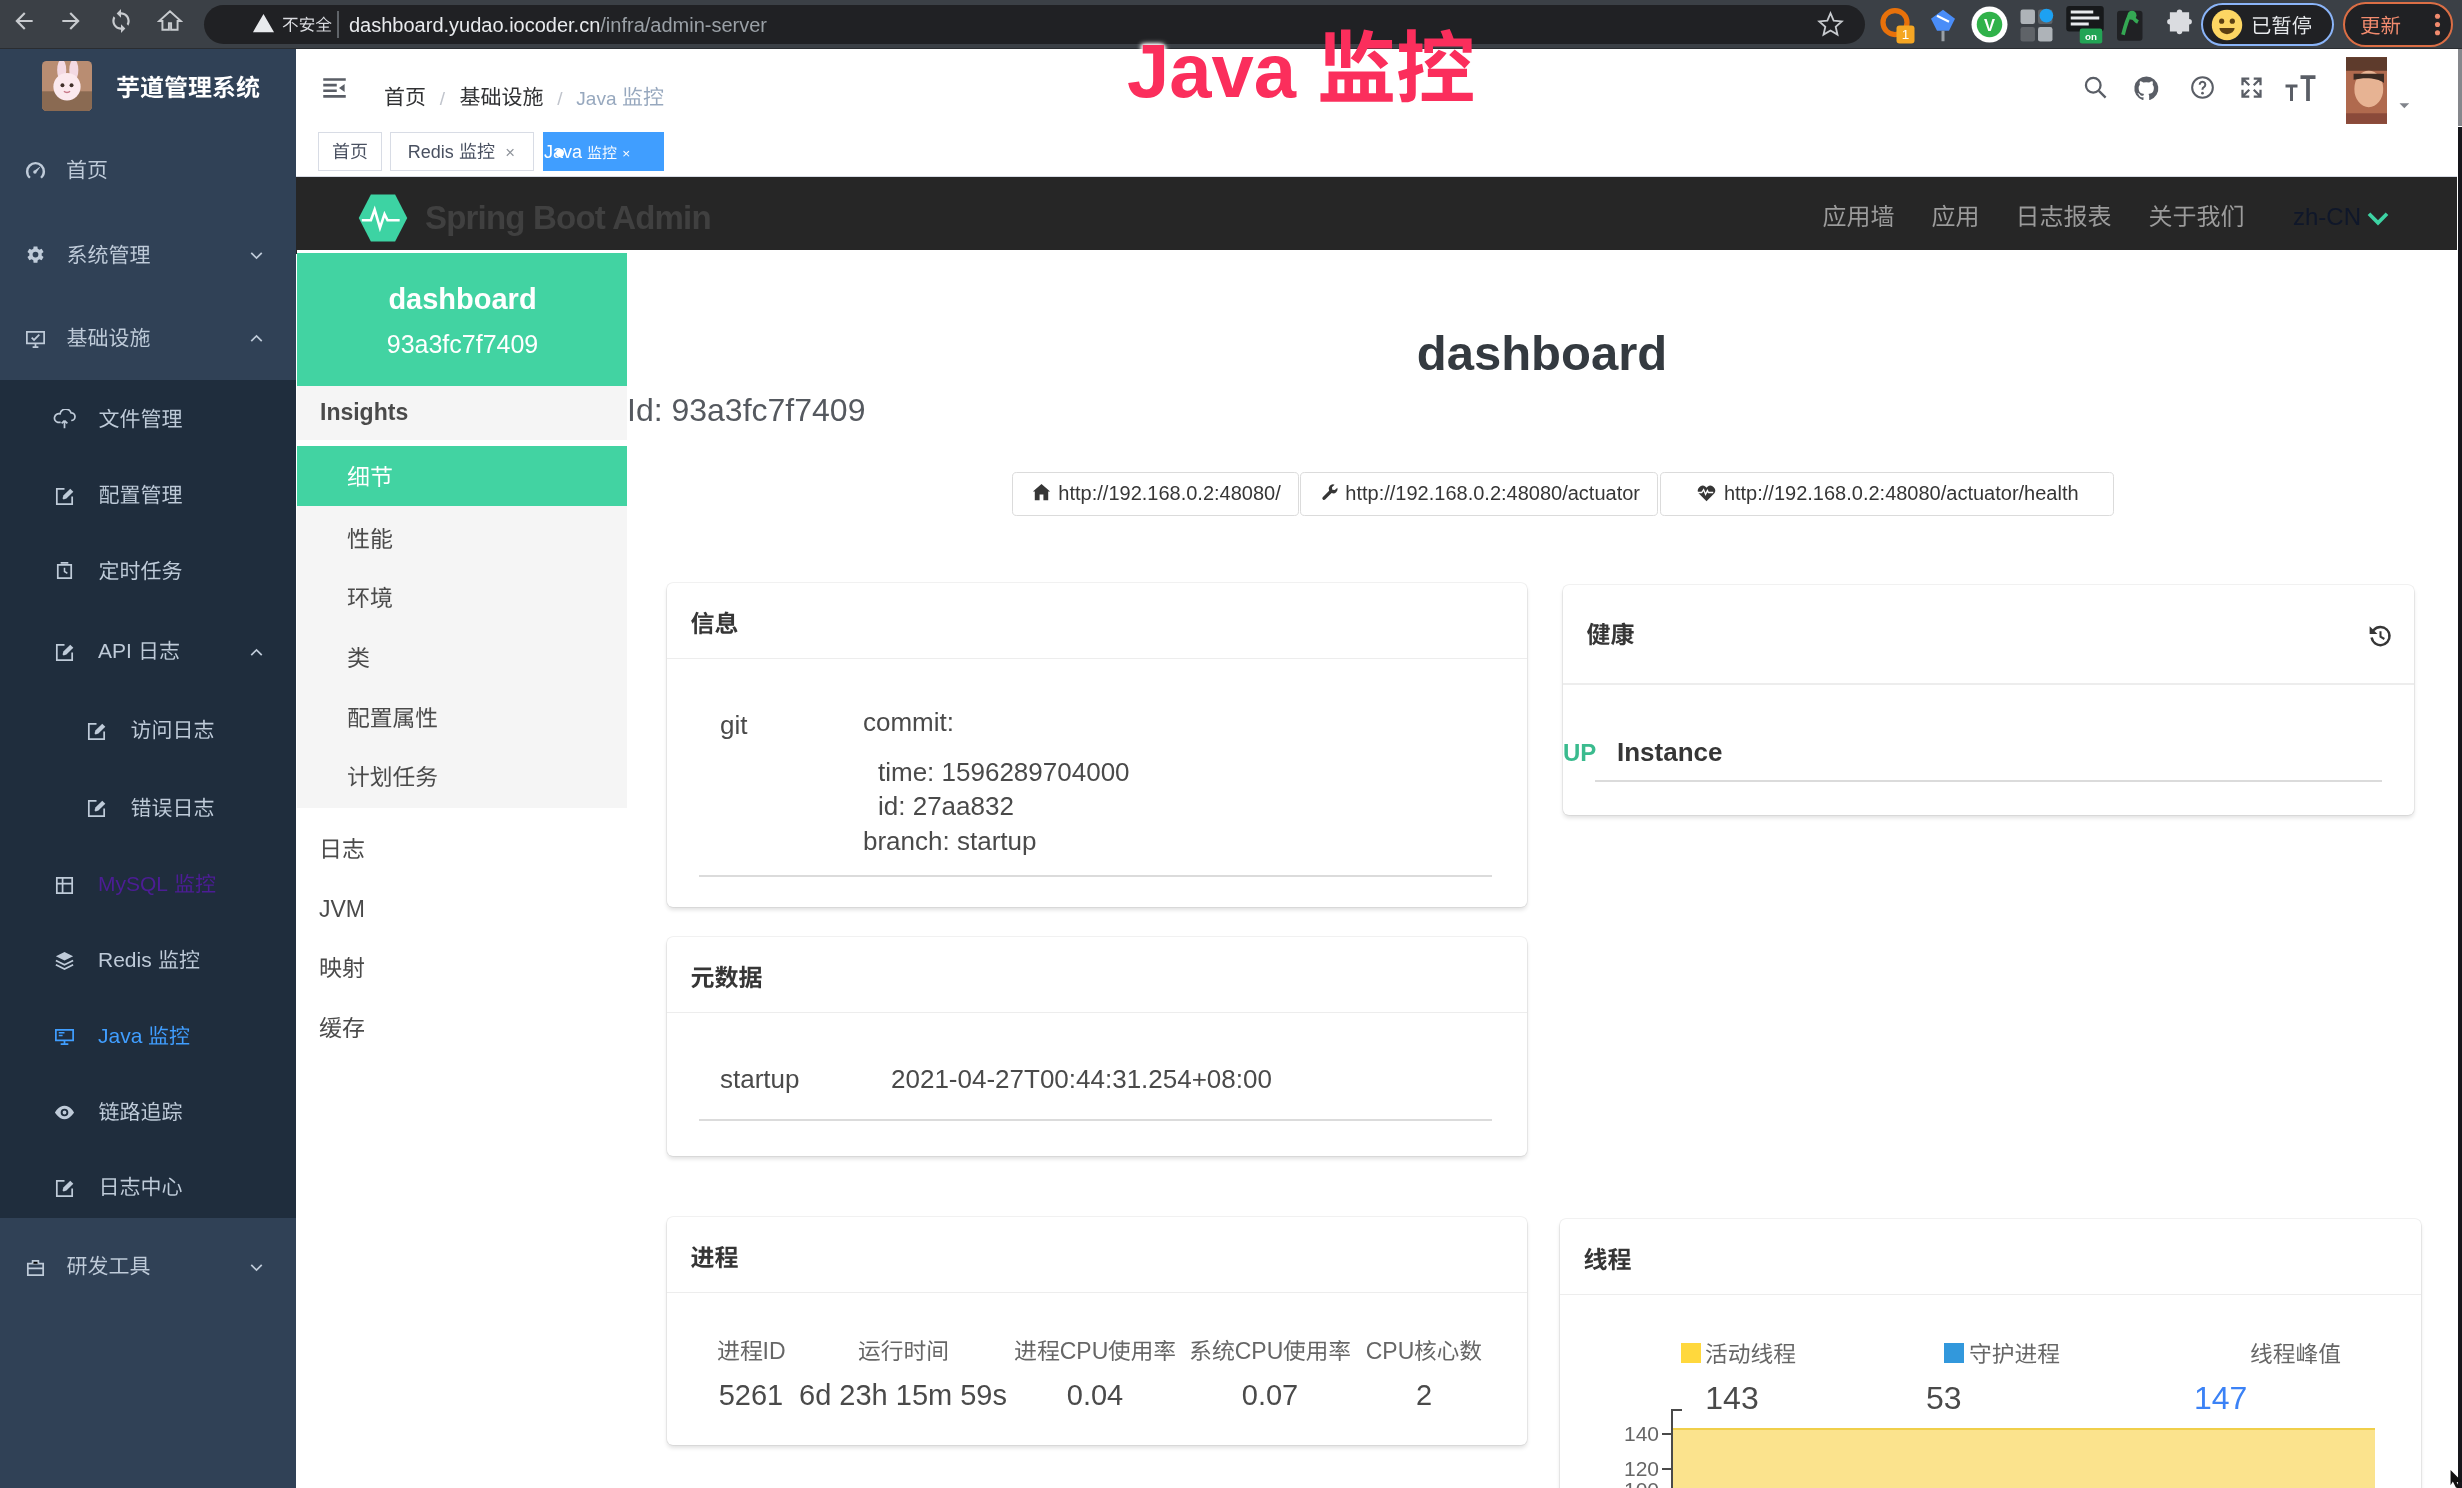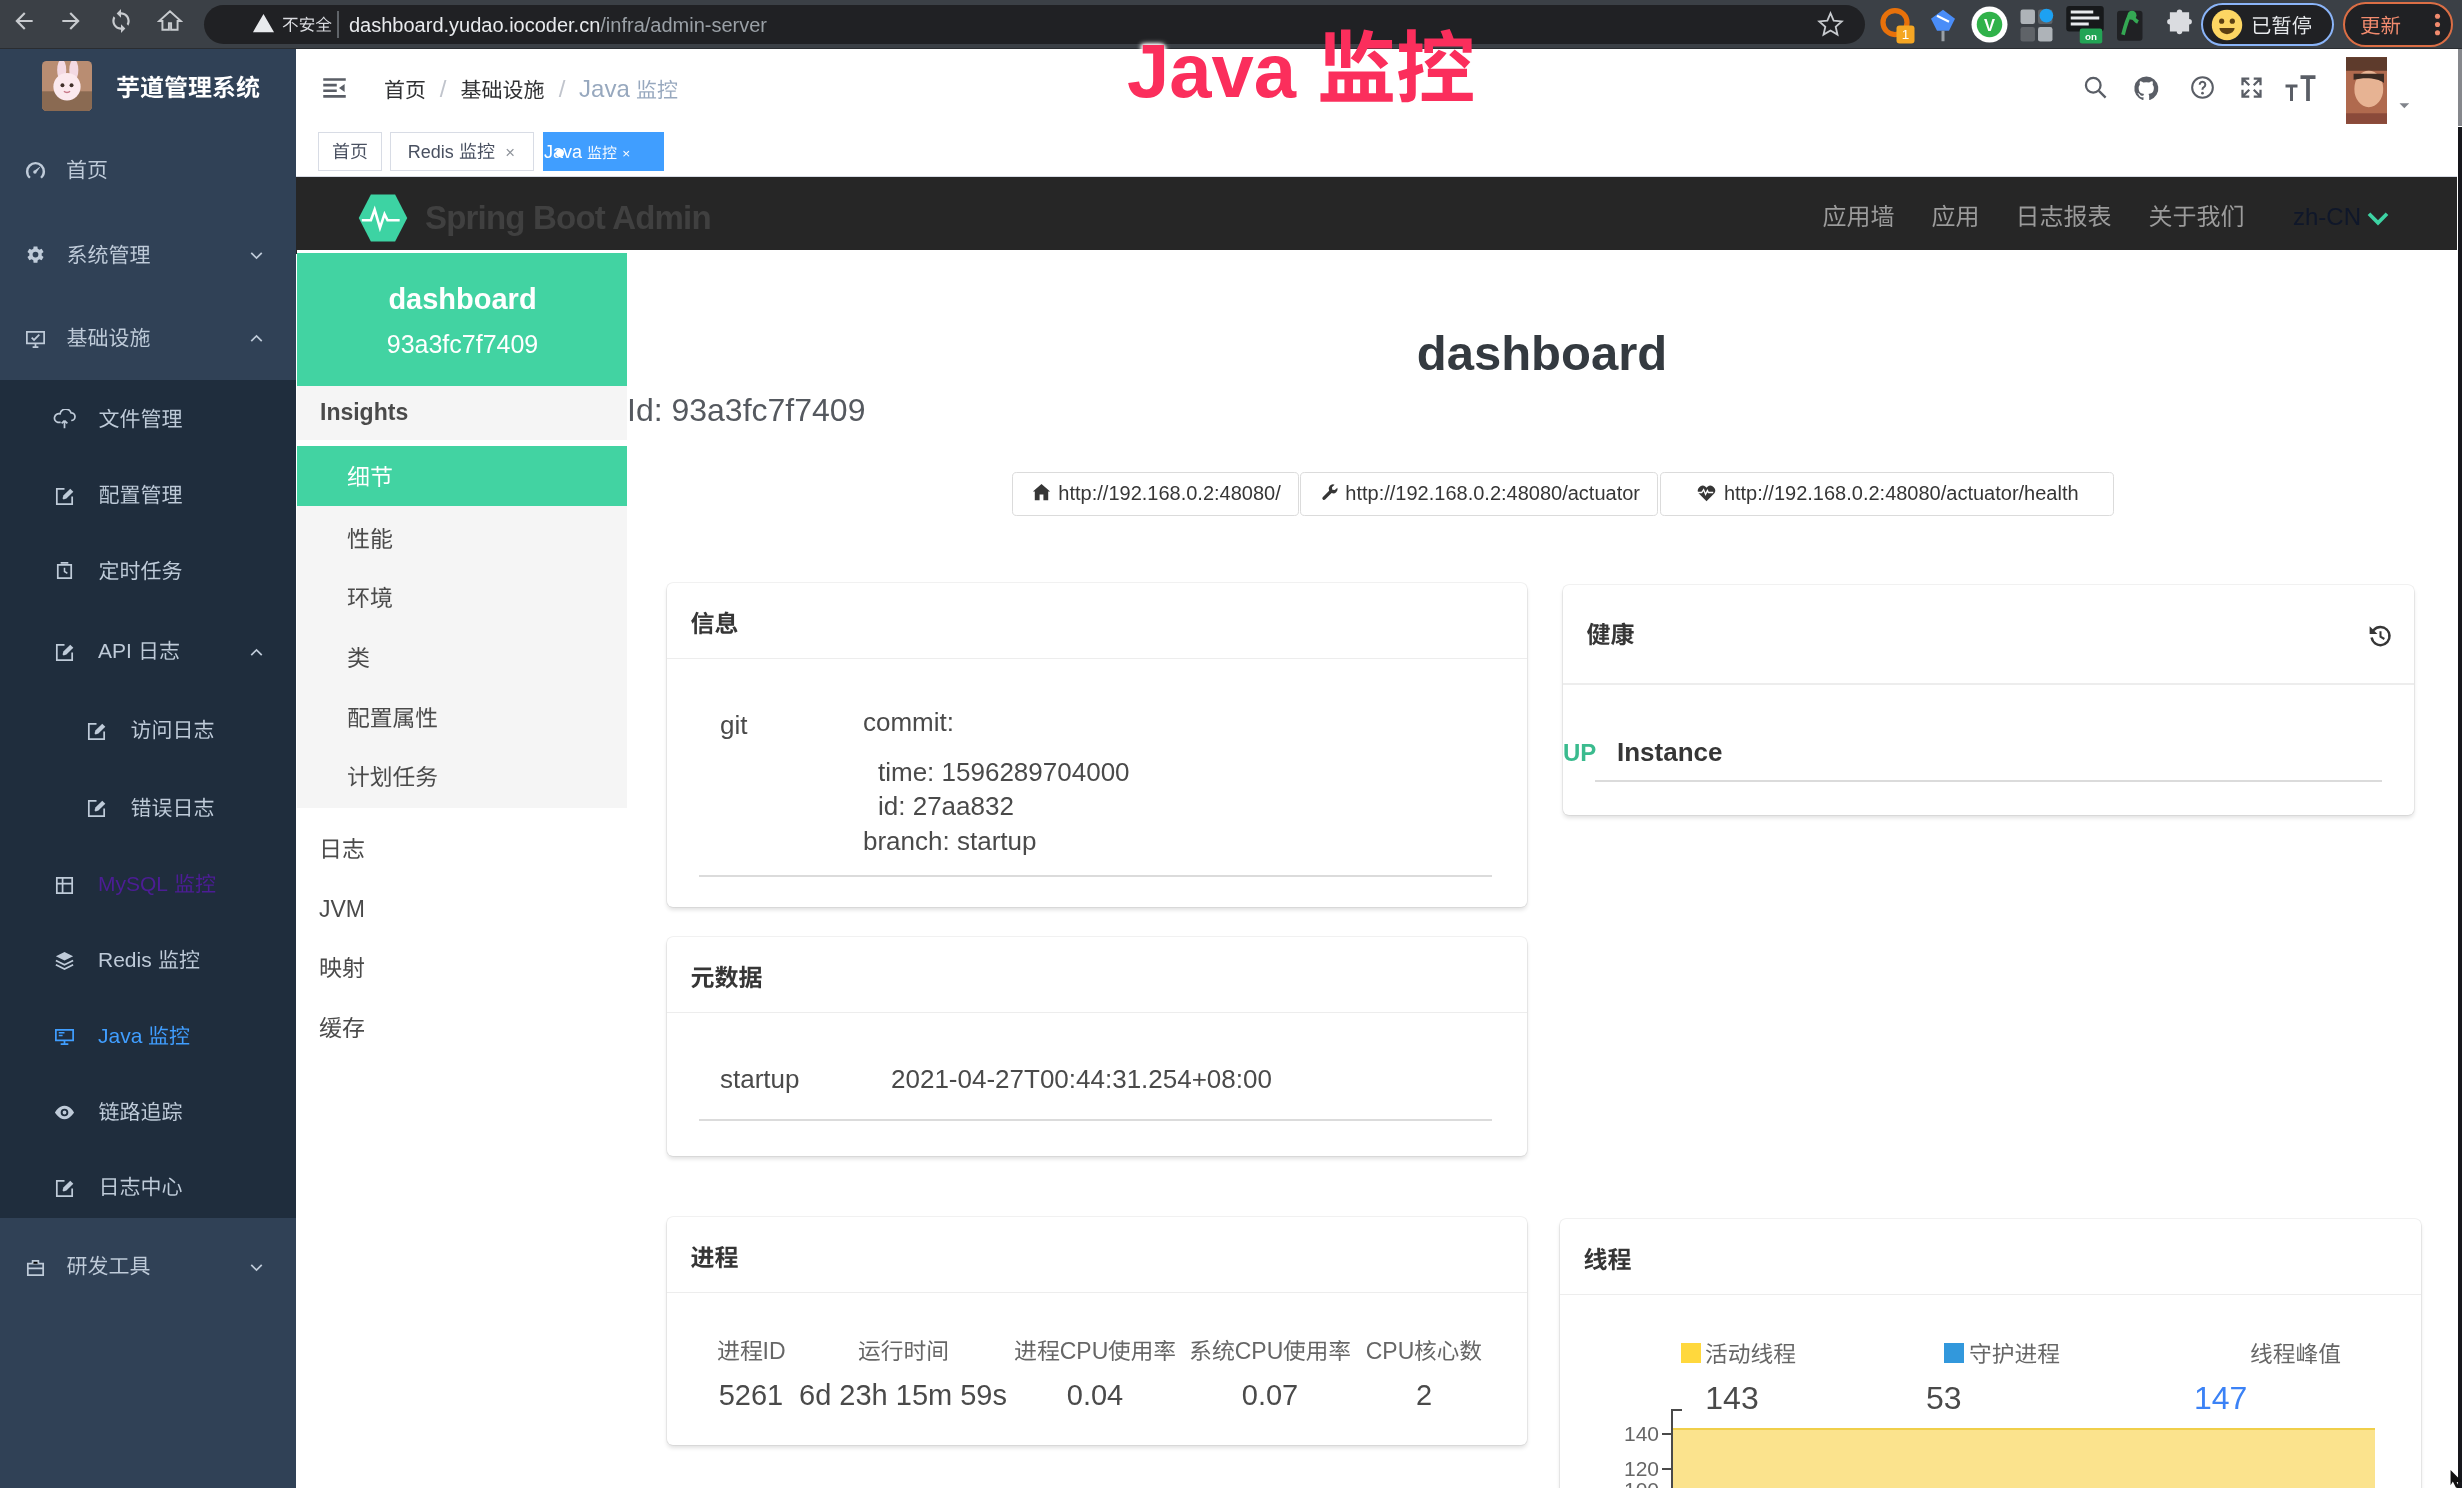--- a/index.html
+++ b/index.html
@@ -388,21 +388,21 @@
       <use href="#r5177" x="3000"></use>
     </svg></div>
 <svg class="ic" style="left:246px;top:1257px;width:21px;height:21px;" viewBox="0 0 24 24">
     <path d="m6 9 6 6 6-6" fill="none" stroke="#bfcbd9" stroke-width="2"></path>
   </svg>
 <div class="ab" id="navbar"></div>
 <svg class="ic" style="left:321px;top:75px;width:27px;height:27px" viewBox="0 0 24 24">
     <path d="M2 4h20M2 9h12M2 14h12M2 19h20" stroke="#5a5e66" stroke-width="2.4"></path>
     <path d="m21 8-5 3.5 5 3.5z" fill="#5a5e66"></path>
   </svg>
-<div class="ab" style="left:384px;top:75px;font-size:24px;color:#303133"><svg class="ct" style="width:42px;height:21px;" viewBox="0 -880 2000 1000">
+<div class="ab" style="left:384px;top:86px;font-size:19px;color:#303133"><svg class="ct" style="width:42px;height:21px;" viewBox="0 -880 2000 1000">
       <use href="#r9996"></use>
       <use href="#r9875" x="1000"></use>
     </svg><span style="color:#c0c4cc;margin:0 13.7px">/</span><svg class="ct" style="width:85px;height:21px;" viewBox="0 -880 4000 1000">
       <use href="#r57fa"></use>
       <use href="#r7840" x="1000"></use>
       <use href="#r8bbe" x="2000"></use>
       <use href="#r65bd" x="3000"></use>
     </svg><span style="color:#c0c4cc;margin:0 13.7px">/</span><span style="color:#97a8be"><span>Java&nbsp;</span><svg class="ct" style="width:42px;height:21px;" viewBox="0 -880 2000 1000">
         <use href="#r76d1"></use>
         <use href="#r63a7" x="1000"></use>

